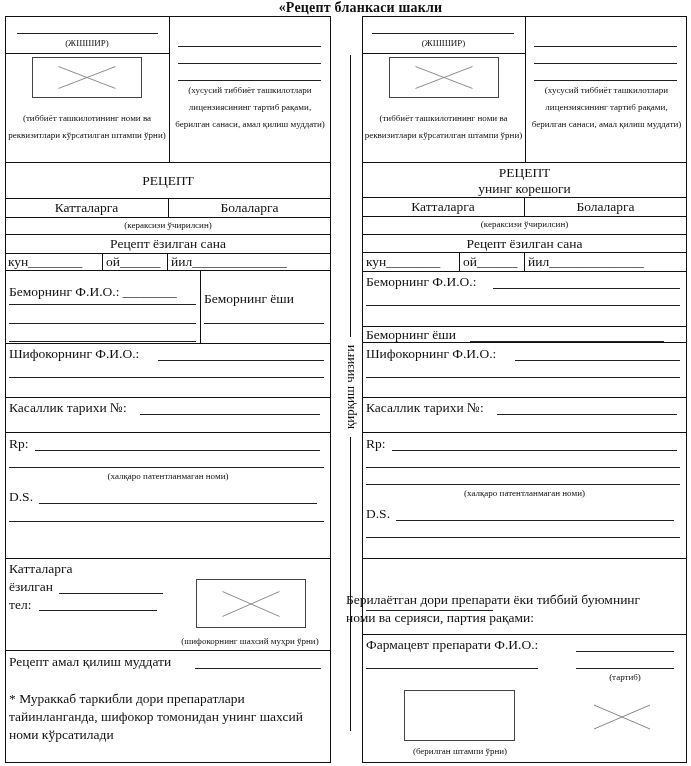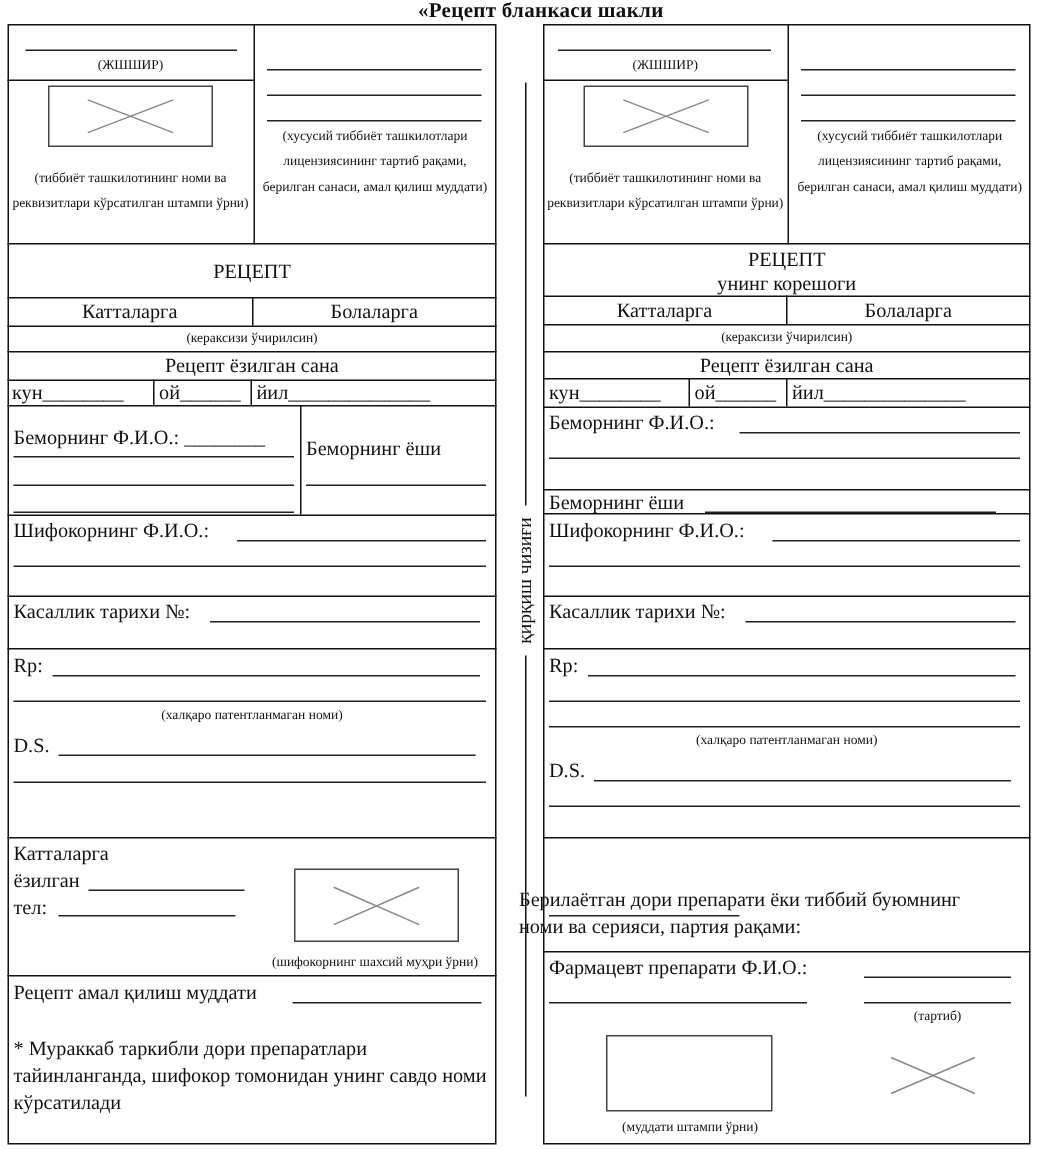--- a/index.html
+++ b/index.html
@@ -93,21 +93,21 @@
   <svg viewBox="0 0 110 49" preserveAspectRatio="none">
       <line x1="26" y1="12" x2="84" y2="38" stroke="#888" stroke-width="1"></line>
       <line x1="26" y1="38" x2="84" y2="12" stroke="#888" stroke-width="1"></line>
     </svg>
 </div>
 <div class="t sm" style="left:170px;top:635px;width:160px;">(шифокорнинг шахсий муҳри ўрни)</div>
 <div class="hl" style="left:5px;top:650px;width:326px;"></div>
 
 <div class="t" style="left:9px;top:654px;">Рецепт амал қилиш муддати</div>
 <div class="ul" style="left:195px;top:668px;width:126px;"></div>
-<div class="t" style="left:9px;top:690px;width:318px;white-space:normal;line-height:18px;">* Мураккаб таркибли дори препаратлари тайинланганда, шифокор томонидан унинг савдо номи кўрсатилади</div>
+<div class="t" style="left:9px;top:690px;width:318px;white-space:normal;line-height:18px;">* Мураккаб таркибли дори препаратлари тайинланганда, шифокор томонидан унинг шахсий номи кўрсатилади</div>
 
 <div class="vl" style="left:350px;top:55px;height:676px;"></div>
 <div class="vtext" style="left:300px;top:380px;width:100px;text-align:center;background:#fff;line-height:14px;">қирқиш чизиғи</div>
 
 <div class="form" style="left:362px;top:16px;width:325px;height:747px;"></div>
 
 <div class="vl" style="left:525px;top:16px;height:147px;"></div>
 <div class="ul" style="left:372px;top:33px;width:142px;"></div>
 <div class="t sm" style="left:362px;top:37px;width:163px;">(ЖШШИР)</div>
 <div class="hl" style="left:362px;top:53px;width:163px;"></div>
@@ -171,17 +171,17 @@
 <div class="t" style="left:346px;top:562px;width:300px;white-space:normal;line-height:18px;margin-top:29px;">Берилаётган дори препарати ёки тиббий буюмнинг номи ва серияси, партия рақами:</div>
 <div class="ul" style="left:366px;top:610px;width:127px;"></div>
 <div class="hl" style="left:362px;top:634px;width:325px;"></div>
 
 <div class="t" style="left:366px;top:637px;">Фармацевт препарати Ф.И.О.:</div>
 <div class="ul" style="left:576px;top:651px;width:98px;"></div>
 <div class="ul" style="left:366px;top:668px;width:172px;"></div>
 <div class="ul" style="left:576px;top:668px;width:98px;"></div>
 <div class="t sm" style="left:576px;top:671px;width:98px;">(тартиб)</div>
 <div class="stamp" style="left:404px;top:690px;width:111px;height:51px;"></div>
-<div class="t sm" style="left:380px;top:745px;width:160px;">(муддати штампи ўрни)</div>
+<div class="t sm" style="left:380px;top:745px;width:160px;">(берилган штампи ўрни)</div>
 <svg class="abs" style="left:592px;top:702px;width:60px;height:30px;" viewBox="0 0 60 30">
     <line x1="2" y1="27" x2="58" y2="3" stroke="#888" stroke-width="1"></line>
     <line x1="2" y1="3" x2="58" y2="27" stroke="#888" stroke-width="1"></line>
   </svg>
 
 </body></html>

